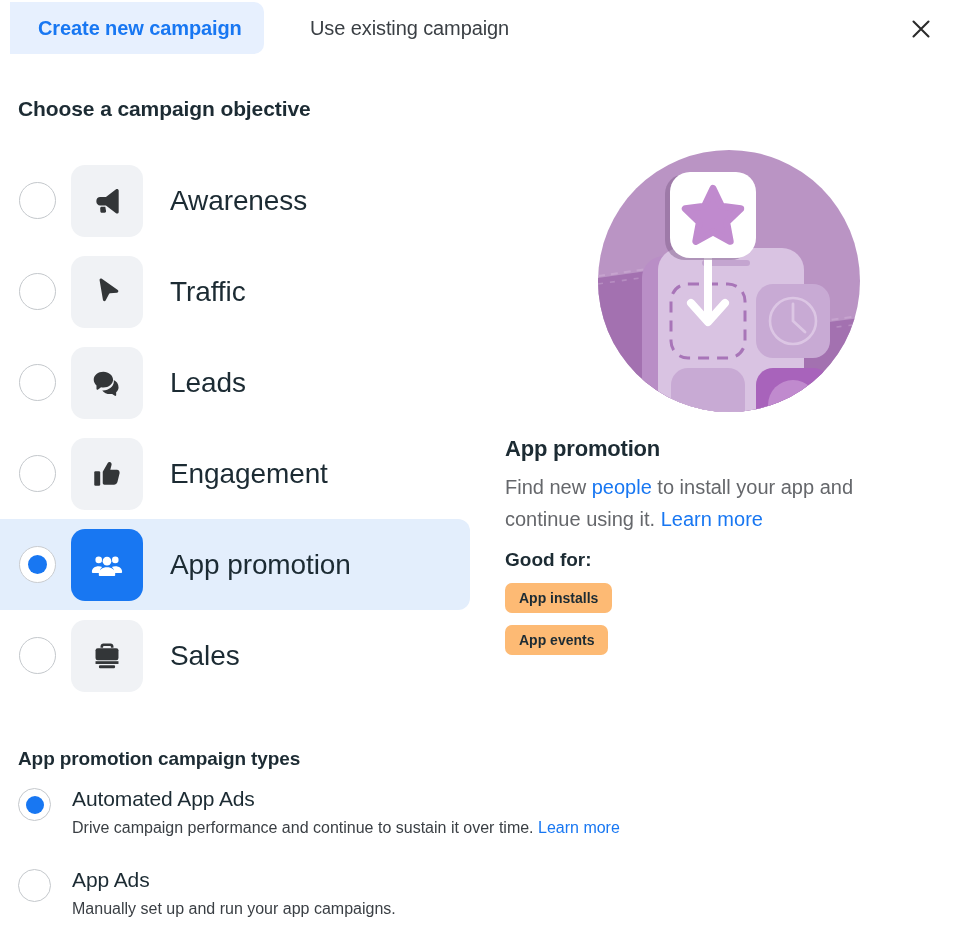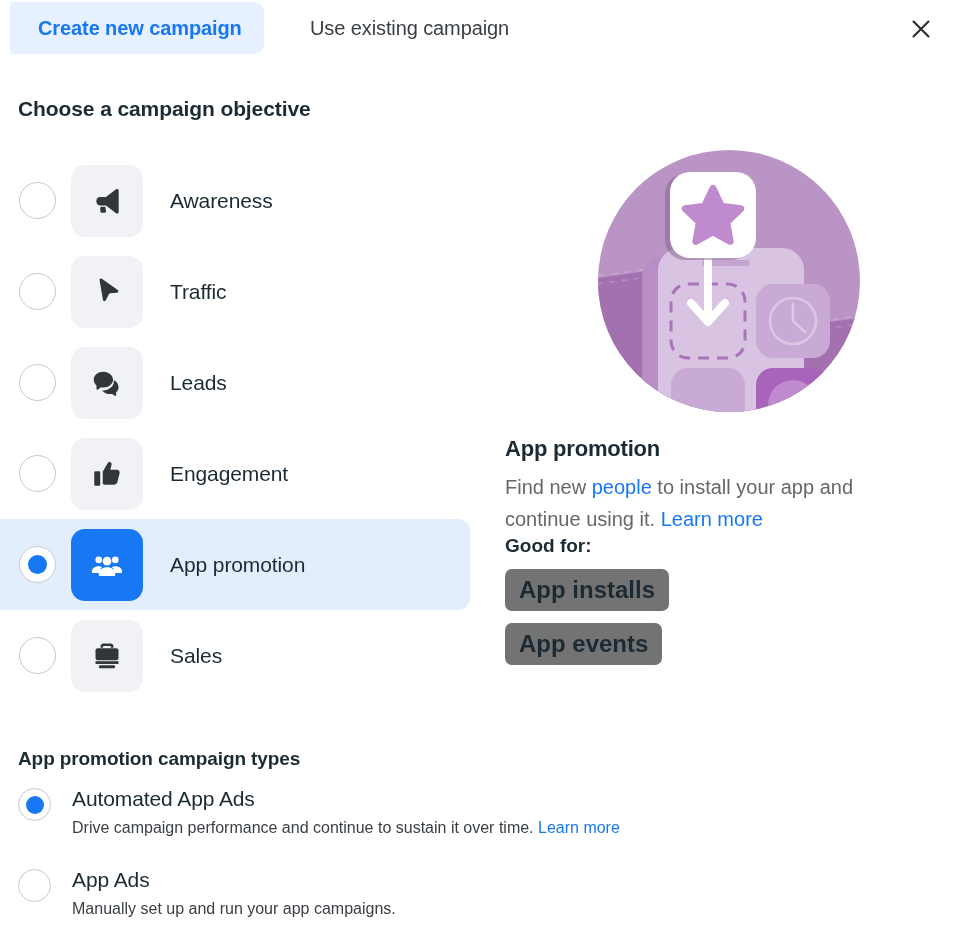--- a/index.html
+++ b/index.html
@@ -136,21 +136,21 @@
     background: #f0f2f5;
     display: flex;
     align-items: center;
     justify-content: center;
   }
   .icon-tile.active { background: #1877f2; }
   .icon-tile svg { display: block; }
 
   .objective-label {
     margin-left: 27px;
-    font-size: 21px;
+    font-size: 28px;
     color: #1c2b33;
     letter-spacing: -0.1px;
   }
 
   
   .detail {
     position: absolute;
     left: 505px;
     top: 150px;
     width: 430px;
@@ -175,31 +175,32 @@
     color: #65676b;
     max-width: 405px;
   }
   .detail-desc a, .link {
     color: #1877f2;
     text-decoration: none;
     cursor: pointer;
     margin-top: 34px;
   }
   .good-for {
+    margin-top: 14px;
     font-size: 19px;
     font-weight: 700;
     color: #1c2b33;
   }
   .chip {
     display: inline-block;
     margin-top: 12px;
     padding: 7px 14px;
-    background: #737373;
+    background: #fdba74;
     border-radius: 7px;
-    font-size: 24px;
+    font-size: 14px;
     font-weight: 700;
     color: #1c2b33;
     cursor: default;
   }
   .chip-row { display: block; }
 
   
   #types-title {
     left: 18px;
     top: 748px;

